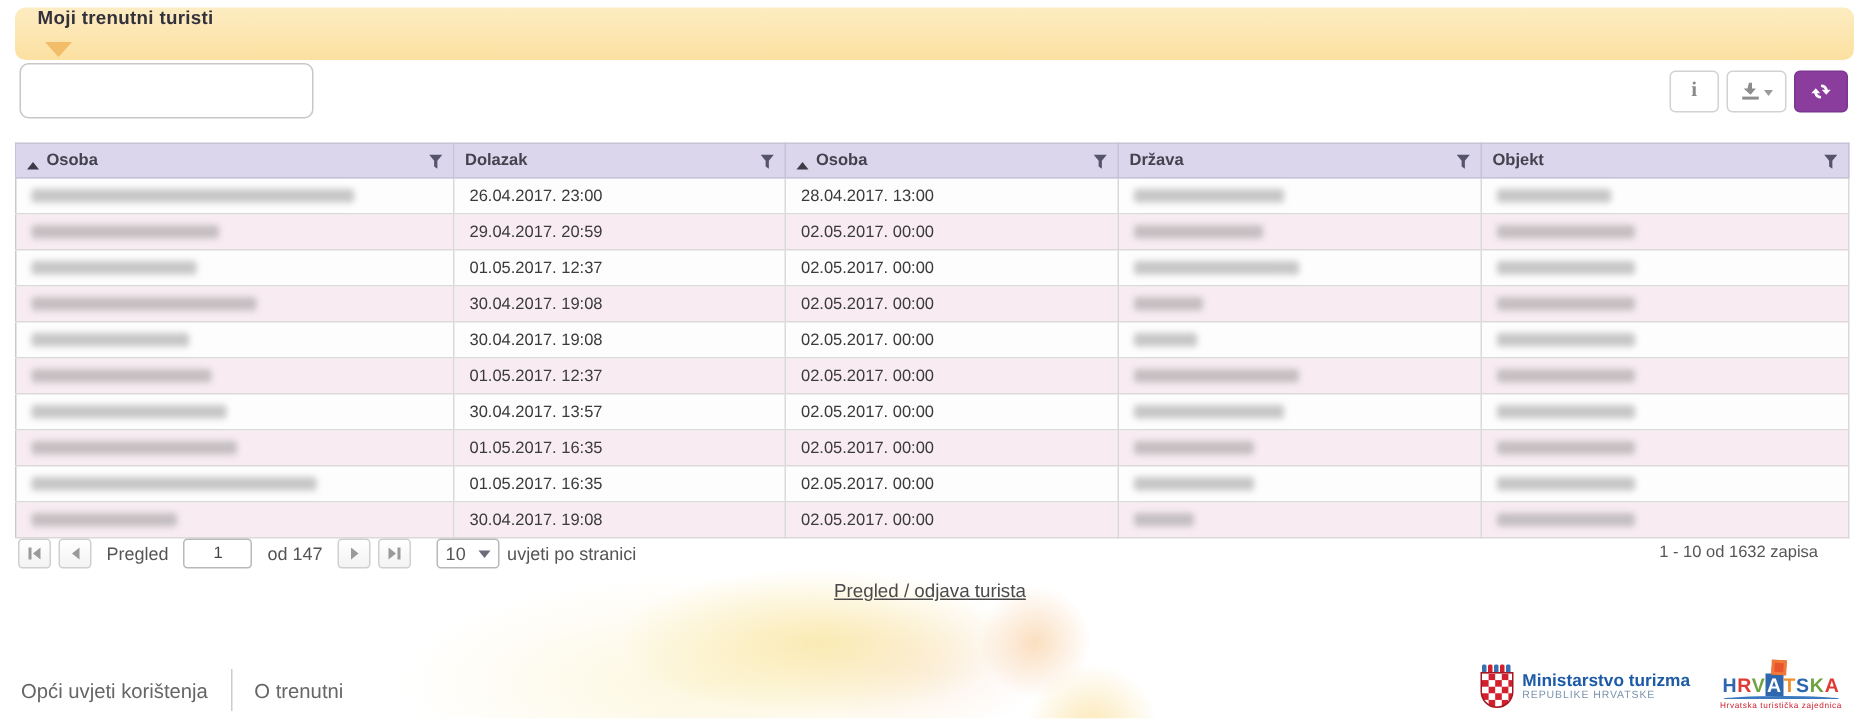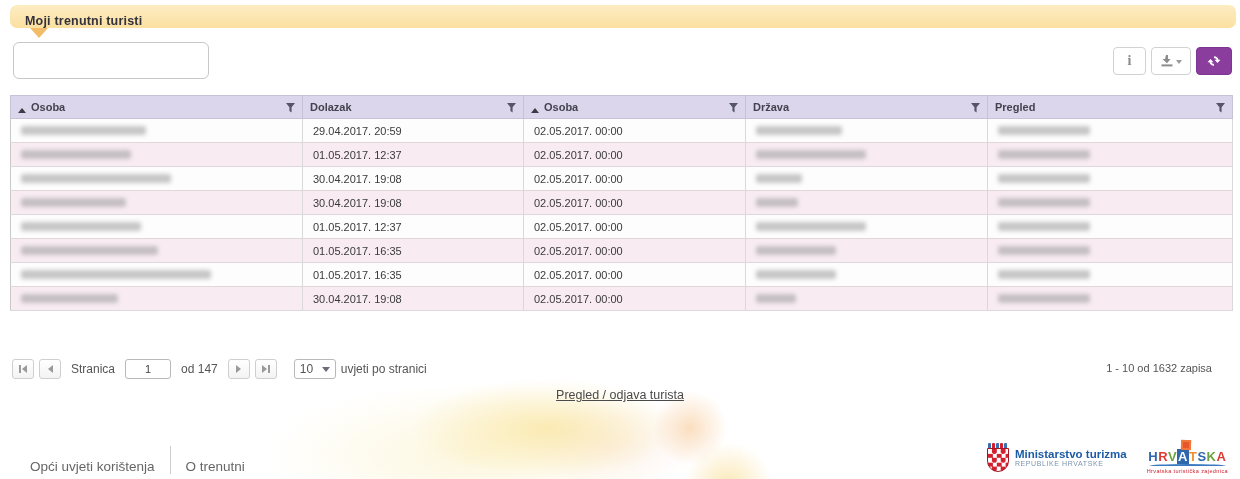--- a/index.html
+++ b/index.html
@@ -15,23 +15,23 @@
       radial-gradient(ellipse 190px 70px at 545px 428px, rgba(248,224,140,.60), rgba(248,224,140,0) 70%),
       radial-gradient(circle 52px at 690px 428px, rgba(245,178,105,.42), rgba(245,178,105,0) 72%),
       radial-gradient(circle 62px at 728px 487px, rgba(248,212,118,.55), rgba(248,212,118,0) 72%),
       radial-gradient(ellipse 270px 95px at 470px 455px, rgba(251,240,195,.55), rgba(251,240,195,0) 75%),
       radial-gradient(ellipse 120px 60px at 610px 445px, rgba(247,205,190,.28), rgba(247,205,190,0) 75%);
   }
   .layer { position:absolute; z-index:1; }
 
   
   .tabbar {
-    left:10px; top:5px; right:4px; height:23px;
+    left:10px; top:5px; right:4px; height:35px;
     background:linear-gradient(180deg,#fdecc2 0%,#fbe0a0 100%);
-    border-radius:7px; display:flex; align-items:flex-end; padding-left:15px;
+    border-radius:7px; display:flex; align-items:flex-start; padding-left:15px;
   }
   .tabbar-title { font-size:12.5px; font-weight:bold; color:#33323c; letter-spacing:.2px; }
   .tab-pointer {
     left:30px; top:28px; width:0; height:0;
     border-left:9px solid transparent; border-right:9px solid transparent;
     border-top:10px solid #f3bc69;
   }
 
   
   .search-input {
@@ -100,21 +100,21 @@
     display:flex; align-items:center; justify-content:space-between; padding:0 5px; margin-left:12px; cursor:pointer;
   }
   .size-tri { width:0;height:0;border-left:4px solid transparent;border-right:4px solid transparent;border-top:5px solid #6b6b7a; }
   .records { right:28px; top:362px; font-size:11px; color:#555; }
 
   
   .review-wrap { left:0; right:0; top:385px; text-align:center; }
   .review-link { font-size:12.5px; color:#4a4a4a; text-decoration:underline; cursor:pointer; }
 
   
-  .footer-links { left:30px; top:446px; display:flex; align-items:flex-end; gap:15px; }
+  .footer-links { left:14px; top:446px; display:flex; align-items:center; gap:15px; }
   .flink { font-size:13.5px; color:#666; cursor:pointer; }
   .fdivider { width:1px; height:28px; background:#cccccc; }
 
   .logos { right:12px; top:442px; display:flex; align-items:center; gap:20px; }
   .ministry { display:flex; align-items:center; gap:6px; }
   .coa { position:relative; width:22px; height:30px; }
   .coa-crown { position:absolute; top:0; left:1px; display:flex; gap:1px; }
   .coa-crown i { display:block; width:3px; height:5px; border-radius:1px 1px 0 0; }
   .coa-shield {
     position:absolute; top:5px; left:0; width:22px; height:24px;
@@ -223,34 +223,47 @@
             <span class="th-spacer"></span>
             <span>
               <svg width="9" height="10" viewBox="0 0 10 11">
                 <path d="M0 0h10L6.2 4.6V10.5L3.8 8.8V4.6Z" fill="#55546a"></path>
               </svg>
             </span>
           </div>
         </th>
         <th>
           <div class="th-inner">
-            <span>Pregled</span>
+            <span>Objekt</span>
             <span class="th-spacer"></span>
             <span>
               <svg width="9" height="10" viewBox="0 0 10 11">
                 <path d="M0 0h10L6.2 4.6V10.5L3.8 8.8V4.6Z" fill="#55546a"></path>
               </svg>
             </span>
           </div>
         </th>
       </tr>
   </thead>
   <tbody>
       <tr>
         <td>
+          <span class="redact" style="width:215px"></span>
+        </td>
+        <td>26.04.2017. 23:00</td>
+        <td>28.04.2017. 13:00</td>
+        <td>
+          <span class="redact" style="width:100px"></span>
+        </td>
+        <td>
+          <span class="redact" style="width:76px"></span>
+        </td>
+      </tr>
+      <tr>
+        <td>
           <span class="redact" style="width:125px"></span>
         </td>
         <td>29.04.2017. 20:59</td>
         <td>02.05.2017. 00:00</td>
         <td>
           <span class="redact" style="width:86px"></span>
         </td>
         <td>
           <span class="redact" style="width:92px"></span>
         </td>
@@ -295,20 +308,33 @@
         </td>
       </tr>
       <tr>
         <td>
           <span class="redact" style="width:120px"></span>
         </td>
         <td>01.05.2017. 12:37</td>
         <td>02.05.2017. 00:00</td>
         <td>
           <span class="redact" style="width:110px"></span>
+        </td>
+        <td>
+          <span class="redact" style="width:92px"></span>
+        </td>
+      </tr>
+      <tr>
+        <td>
+          <span class="redact" style="width:130px"></span>
+        </td>
+        <td>30.04.2017. 13:57</td>
+        <td>02.05.2017. 00:00</td>
+        <td>
+          <span class="redact" style="width:100px"></span>
         </td>
         <td>
           <span class="redact" style="width:92px"></span>
         </td>
       </tr>
       <tr>
         <td>
           <span class="redact" style="width:137px"></span>
         </td>
         <td>01.05.2017. 16:35</td>
@@ -350,21 +376,21 @@
 </table>
 
 <div class="layer pager">
   <div class="pbtn">
     <span class="vbar"></span>
       <span class="tri-l"></span>
   </div>
   <div class="pbtn">
     <span class="tri-l"></span>
   </div>
-  <span class="pager-label">Stranica</span>
+  <span class="pager-label">Pregled</span>
   <input class="page-input" type="text" value="1" style="">
   <span class="pager-label">od 147</span>
   <div class="pbtn">
     <span class="tri-r"></span>
   </div>
   <div class="pbtn">
     <span class="tri-r"></span>
       <span class="vbar"></span>
   </div>
   <div class="size-select">

